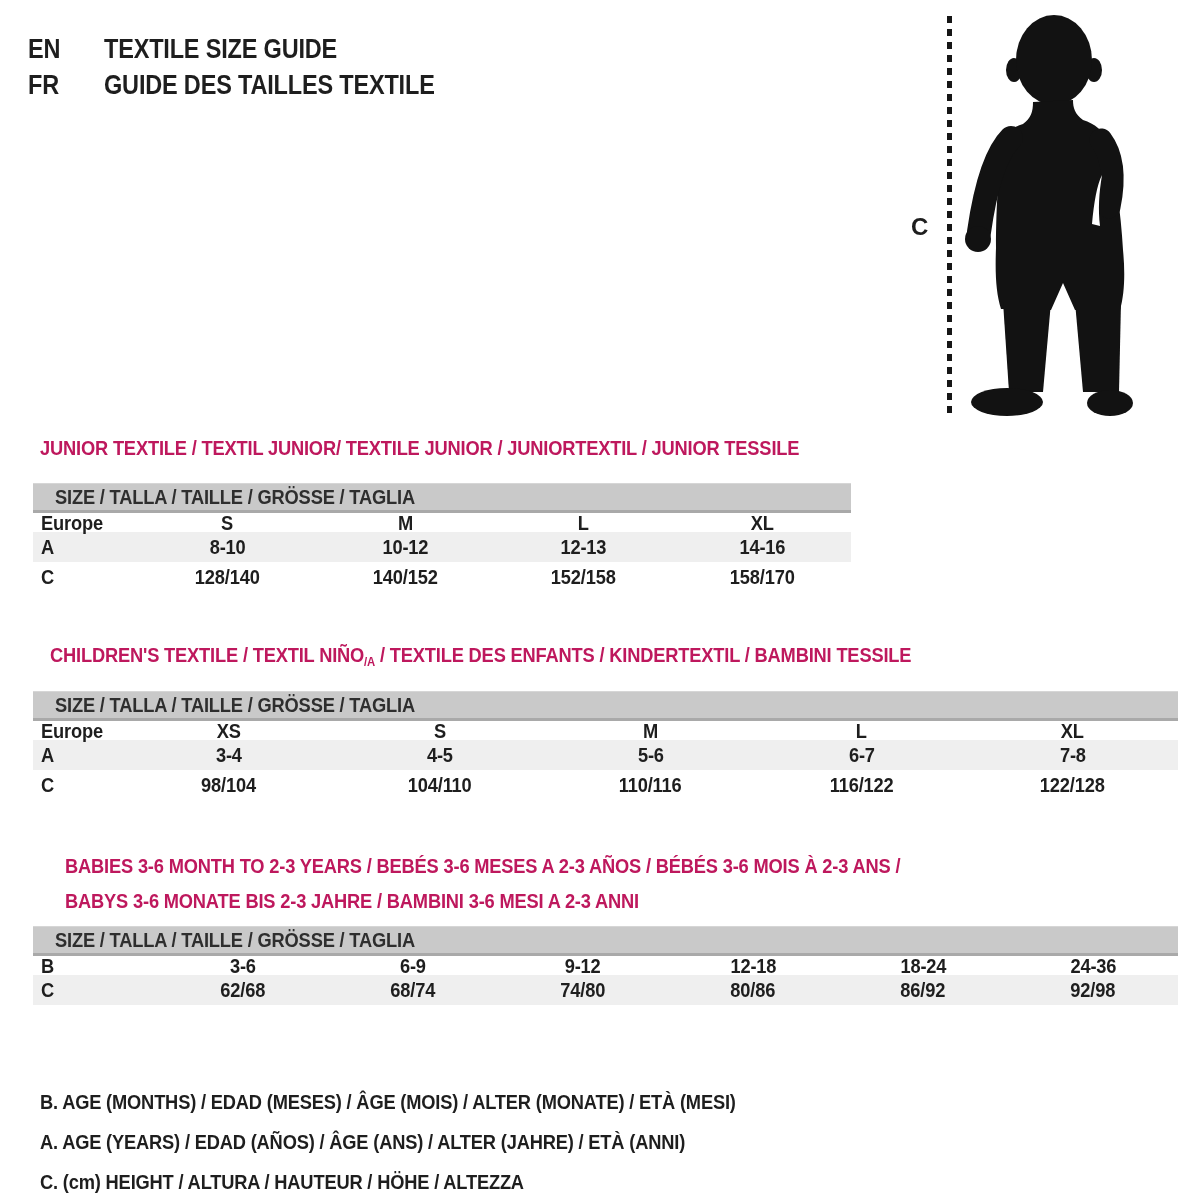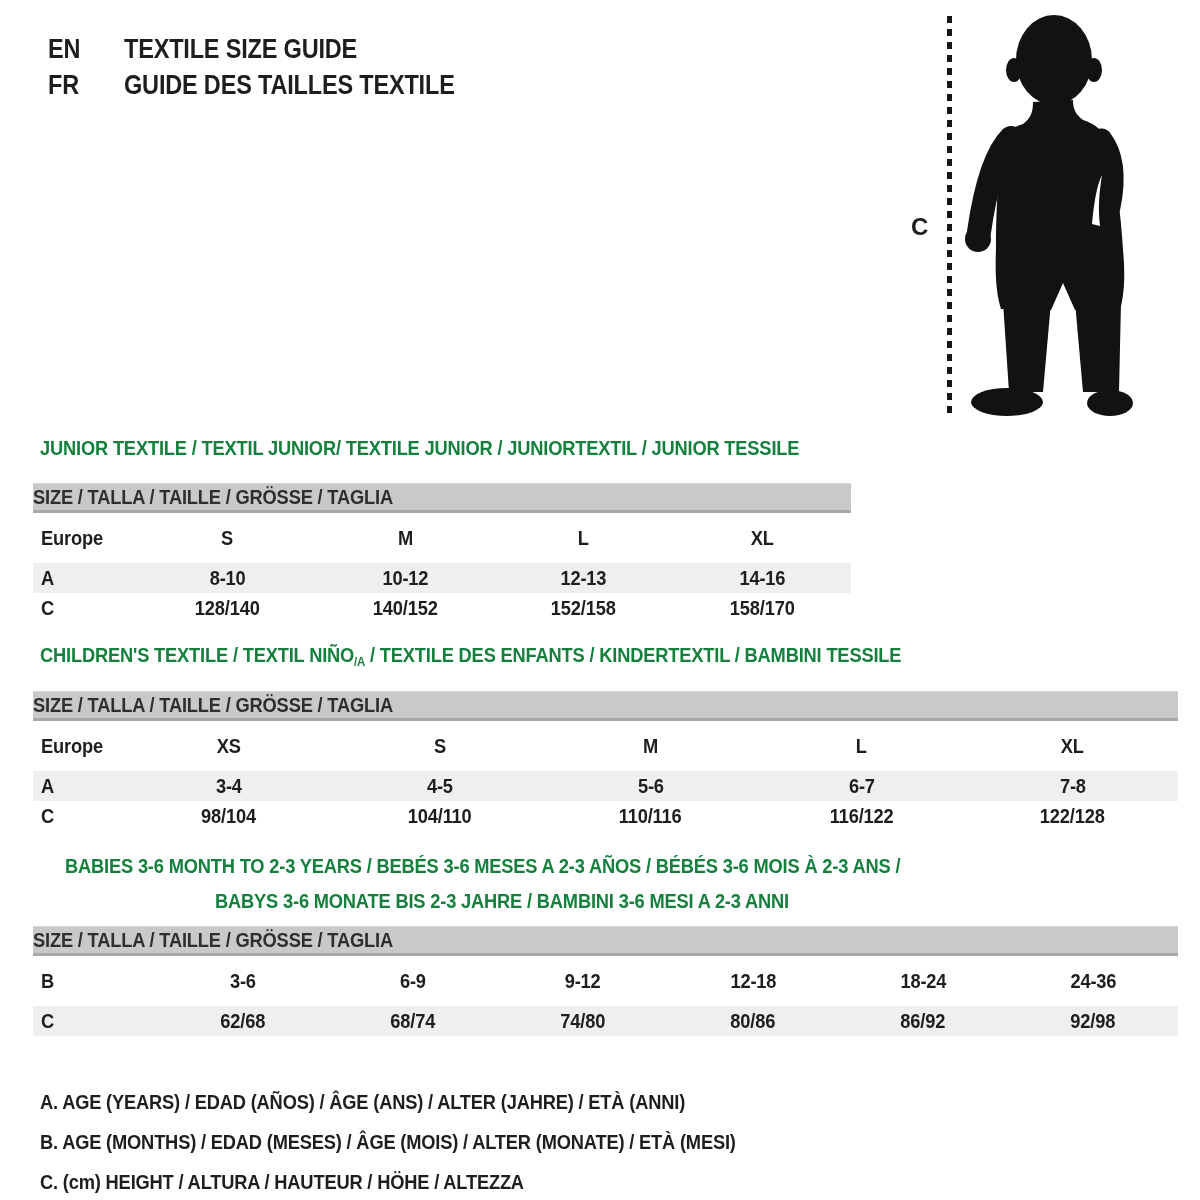--- a/index.html
+++ b/index.html
@@ -10,44 +10,44 @@
     font-family:"Liberation Sans","DejaVu Sans",sans-serif;
     font-weight:bold;
     color:#1e1e1e;
     overflow:hidden;
   }
   
   .cnd  { display:inline-block; transform:scaleX(0.87); transform-origin:0 50%; white-space:nowrap; letter-spacing:-0.2px; }
   .cndC { display:inline-block; transform:scaleX(0.87); transform-origin:50% 50%; white-space:nowrap; letter-spacing:-0.2px; }
 
   
-  .lang-block { position:absolute; left:48px; top:31px; font-size:27px; }
+  .lang-block { position:absolute; left:28px; top:31px; font-size:27px; }
   .lang-row { display:flex; height:36px; align-items:center; }
   .lang-code { width:76px; }
   
   .height-line {
     position:absolute; left:947px; top:16px; width:5px; height:400px;
     background:repeating-linear-gradient(to bottom,#161616 0 7px,transparent 7px 13px);
   }
   .figure-label { position:absolute; left:911px; top:213px; font-size:24px; }
   .figure-svg { position:absolute; left:963px; top:12px; }
 
   
-  .sec-title { position:absolute; left:40px; font-size:21px; color:#15803d;text-align:center; }
+  .sec-title { position:absolute; left:40px; font-size:21px; color:#be185d; }
   .sec-title sub { font-size:13px; vertical-align:-4px; }
   .two-line { line-height:35px;margin-left:25px; }
 
   .size-table { position:absolute; left:33px; font-size:21px; }
   .t-head {
     height:30px; background:#c9c9c9;
     border-top:1px solid #d6d6d6; border-bottom:3px solid #a9a9a9;
-    display:flex; align-items:center; padding-left:0; color:#2e2e2e;
+    display:flex; align-items:center; padding-left:22px; color:#2e2e2e;
   }
   .t-row { display:flex; align-items:center; height:30px; }
-  .t-row.tall { height:50px;justify-content:flex-end; }
+  .t-row.tall { height:19px;justify-content:flex-end; }
   .t-row.shaded { background:#efefef; }
   .t-label { padding-left:8px; }
   .t-cell { flex:1; text-align:center; }
   .w-junior  { width:818px; }  .w-junior  .t-label { width:105px; }
   .w-wide    { width:1145px; } .w-children .t-label { width:90px; }
   .w-babies  .t-label { width:125px; }
 
   
   .legend { position:absolute; left:40px; top:1082px; font-size:21px; line-height:40px; }
 </style>
@@ -124,21 +124,21 @@
   </div>
   <div class="t-row">
     <div class="t-label"><span class="cnd">C</span></div>
     <div class="t-cell"><span class="cndC">128/140</span></div>
     <div class="t-cell"><span class="cndC">140/152</span></div>
     <div class="t-cell"><span class="cndC">152/158</span></div>
     <div class="t-cell"><span class="cndC">158/170</span></div>
   </div>
 </div>
 
-<div class="sec-title" style="top:643px;">
+<div class="sec-title" style="top:643px;margin-left:10px;">
   <span class="cnd"><span>CHILDREN'S TEXTILE / TEXTIL NIÑO</span><sub>/A</sub><span> / TEXTILE DES ENFANTS / KINDERTEXTIL / BAMBINI TESSILE</span></span>
 </div>
 <div class="size-table w-wide w-children" style="top:691px;">
   <div class="t-head">
     <span class="cnd">SIZE / TALLA / TAILLE / GRÖSSE / TAGLIA</span>
   </div>
   <div class="t-row tall">
     <div class="t-label"><span class="cnd">Europe</span></div>
     <div class="t-cell"><span class="cndC">XS</span></div>
     <div class="t-cell"><span class="cndC">S</span></div>
@@ -186,16 +186,16 @@
     <div class="t-cell"><span class="cndC">62/68</span></div>
     <div class="t-cell"><span class="cndC">68/74</span></div>
     <div class="t-cell"><span class="cndC">74/80</span></div>
     <div class="t-cell"><span class="cndC">80/86</span></div>
     <div class="t-cell"><span class="cndC">86/92</span></div>
     <div class="t-cell"><span class="cndC">92/98</span></div>
   </div>
 </div>
 
 <div class="legend">
+  <div><span class="cnd">B. AGE (MONTHS) / EDAD (MESES) / ÂGE (MOIS) / ALTER (MONATE) / ETÀ (MESI)</span></div>
   <div><span class="cnd">A. AGE (YEARS) / EDAD (AÑOS) / ÂGE (ANS) / ALTER (JAHRE) / ETÀ (ANNI)</span></div>
-  <div><span class="cnd">B. AGE (MONTHS) / EDAD (MESES) / ÂGE (MOIS) / ALTER (MONATE) / ETÀ (MESI)</span></div>
   <div><span class="cnd">C. (cm) HEIGHT / ALTURA / HAUTEUR / HÖHE / ALTEZZA</span></div>
 </div>
 
 </body></html>

